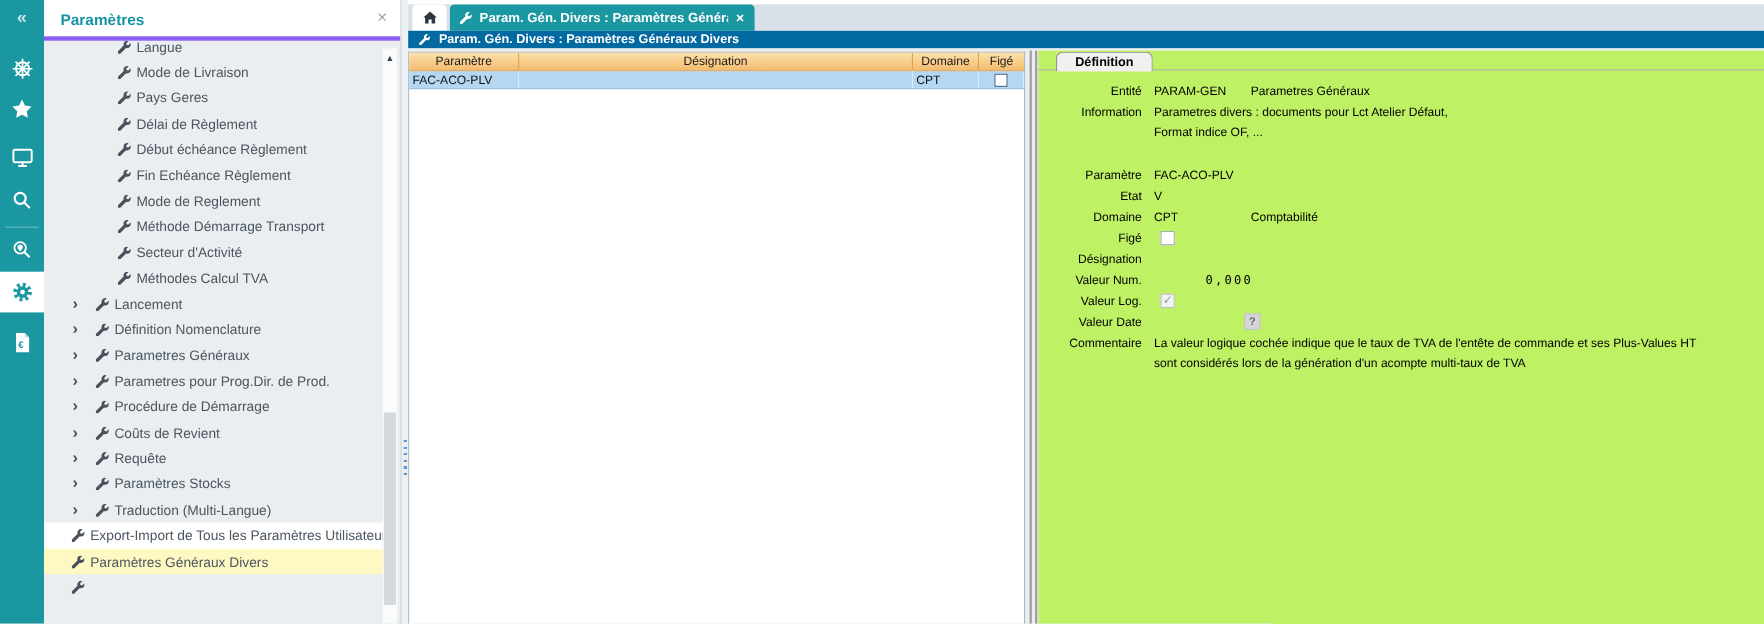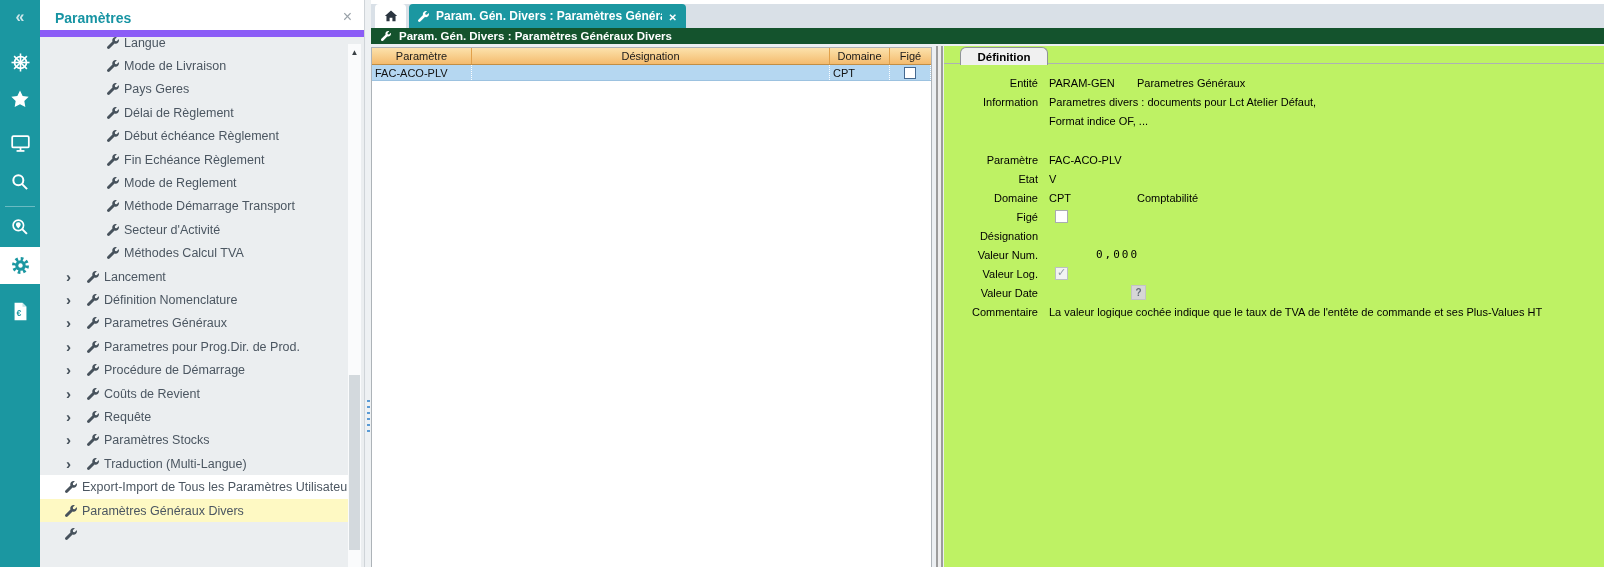--- a/index.html
+++ b/index.html
@@ -11,21 +11,21 @@
   .sb-icon{position:absolute;left:0;width:40px;height:34px;display:flex;align-items:center;justify-content:center;color:#fff;cursor:pointer}
   .sb-collapse{top:0;font-size:16px;font-weight:bold;color:#cfe7ea}
   .sb-collapse::after{content:"\00AB"}
   .sb-wheel{top:45px}.sb-star{top:82px}.sb-monitor{top:126px}.sb-search{top:165px}.sb-pin{top:210px}
   .sb-div{position:absolute;top:206px;left:5px;width:30px;height:1px;background:rgba(255,255,255,.35)}
   .sb-gearblock{position:absolute;top:247px;left:0;width:40px;height:37px;background:#fff;display:flex;align-items:center;justify-content:center;cursor:pointer}
   .sb-doc{top:294px}
 
   
   .tree{position:absolute;left:40px;top:0;width:325px;height:567px;background:#ebeef0;border-right:1px solid #cfd4d8;overflow:hidden;z-index:4}
-  .tree-head{position:absolute;top:0;left:0;right:0;height:37px;background:#fff;border-bottom:7px solid #8b5cf6;z-index:3}
+  .tree-head{position:absolute;top:0;left:0;right:0;height:37px;background:#fff;border-bottom:4px solid #8b5cf6;z-index:3}
   .tree-title{position:absolute;left:15px;top:10px;font-size:14px;font-weight:bold;color:#1794a3}
   .tree-close{position:absolute;right:12px;top:8px;font-size:16px;color:#9aa2a9;cursor:pointer}
   .tree-close::after{content:"\00D7"}
   .tree-body{position:absolute;top:31px;left:0;width:308px;z-index:1}
   .ti{height:23.4px;display:flex;align-items:center;font-size:12.5px;color:#4b5661;cursor:pointer;white-space:nowrap}
   .ti .wr{width:12px;height:12px;flex:none;fill:#47525c}
   .ti .lab{margin-left:5px}
   .ti.deep{padding-left:67px}
   .ti.group{padding-left:26px}
   .ti.root{padding-left:25px}
@@ -46,21 +46,21 @@
   .main{position:absolute;left:371px;top:0;right:0;height:567px}
   .white-top{position:absolute;top:0;left:0;right:0;height:4px;background:#fff}
   .tabstrip{position:absolute;top:4px;left:0;right:0;height:24px;background:#d9e0e7}
   .tab-home{position:absolute;left:4px;top:0;width:31px;height:24px;background:#fff;border-radius:4px 4px 0 0;display:flex;align-items:center;justify-content:center;cursor:pointer}
   .tab-active{position:absolute;left:38px;top:0;width:277px;height:24px;background:#1b97a1;border-radius:4px 4px 0 0;display:flex;align-items:center;color:#fff;padding:0 9px;gap:7px;cursor:pointer}
   .tab-active .tlab{font-size:12px;font-weight:bold;white-space:nowrap;overflow:hidden;flex:1}
   .tab-active .wr{width:11px;height:11px;fill:#fff;flex:none}
   .tab-close{flex:none;cursor:pointer}
   .tab-close::after{content:"\2715";font-size:10px;font-weight:bold}
 
-  .titlebar{position:absolute;top:28px;left:0;right:0;height:16px;background:#14532d;display:flex;align-items:center;color:#fff;padding-left:10px;gap:8px}
+  .titlebar{position:absolute;top:28px;left:0;right:0;height:16px;background:#0369a1;display:flex;align-items:center;color:#fff;padding-left:10px;gap:8px}
   .titlebar .wr{width:10px;height:10px;fill:#fff;flex:none}
   .titlebar .tlab{font-size:11.5px;font-weight:bold;white-space:nowrap}
 
   .content{position:absolute;top:44px;left:0;right:0;bottom:0;background:#eceff2}
 
   
   .gridtable{position:absolute;left:0;top:3px;width:561px;bottom:0;background:#fff;border:1px solid #adb3b8;border-bottom:none}
   .thead{display:flex;height:17px;background:linear-gradient(#fce2ac,#f4bb6e);border-bottom:1px solid #c18e45}
   .th{font-size:11px;color:#1a1a1a;display:flex;align-items:center;justify-content:center;border-right:1px solid #e1a14b;white-space:nowrap}
   .c0{width:100px}.c1{width:358px}.c2{width:60px}.c3{width:41px;border-right:none}
@@ -420,17 +420,21 @@
           <span class="cb2 dis checked"></span>
         </div>
         <div class="frow">
           <span class="lbl">Valeur Date</span>
           <span class="qbtn">?</span>
         </div>
         <div class="frow">
           <span class="lbl">Commentaire</span>
           <span class="val wide">La valeur logique cochée indique que le taux de TVA de l'entête de commande et ses Plus-Values HT</span>
         </div>
+        <div class="frow">
+          <span class="lbl"></span>
+          <span class="val wide">sont considérés lors de la génération d'un acompte multi-taux de TVA</span>
+        </div>
       </div>
     </div>
 
   </div>
 </div>
 
 </body></html>

